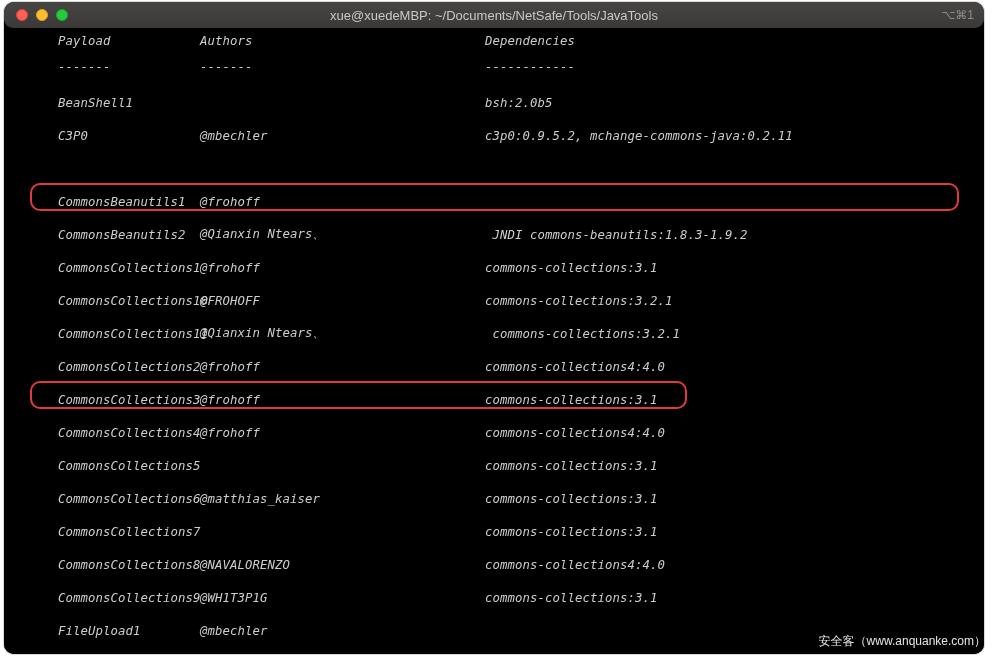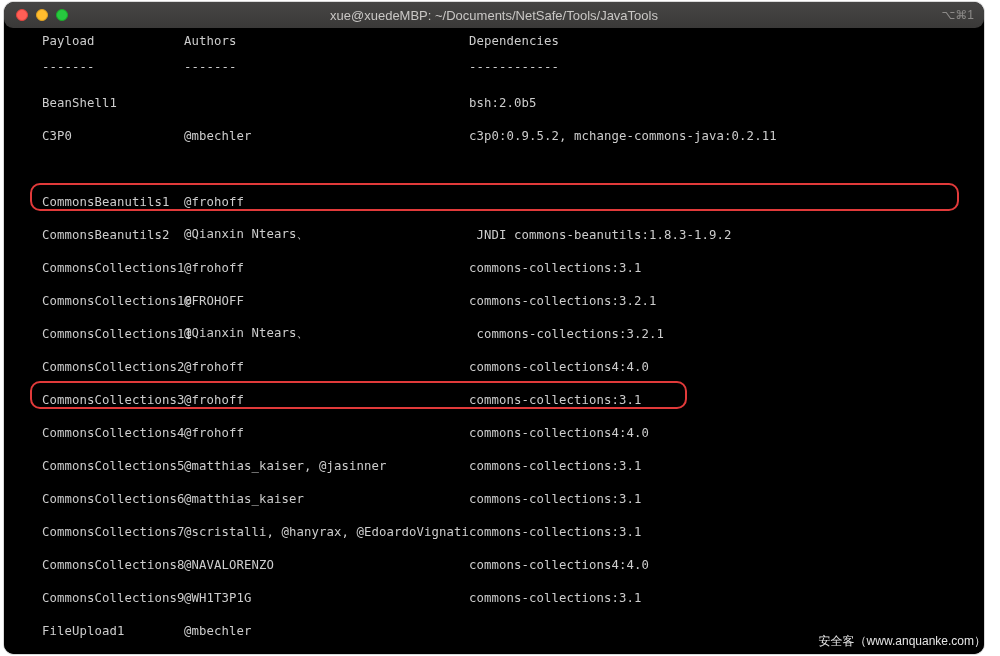--- a/index.html
+++ b/index.html
@@ -64,24 +64,25 @@
       position: relative;
       width: 100%;
       height: calc(100% - 26px);
       background: #000;
       color: #cdcdcd;
       font-size: 12.3px;
       letter-spacing: 0.1px;
     }
     .line {
       position: absolute;
-      left: 0; right: 0;
+      left: 16px; right: 0;
       display: flex;
       height: 33px;
       align-items: center;
+      font-style: italic;
     }
     .c-pay { position: absolute; left: 38px; white-space: pre; }
     .c-auth { position: absolute; left: 180px; white-space: pre; }
     .c-dep { position: absolute; left: 465px; white-space: pre; }
     .highlight {
       position: absolute;
       border: 2.5px solid #e13a3a;
       border-radius: 10px;
       pointer-events: none;
     }
@@ -167,31 +168,29 @@
       <span class="c-auth">@frohoff</span>
       <span class="c-dep">commons-collections:3.1</span>
     </div>
     <div class="line" style="top:388px">
       <span class="c-pay">CommonsCollections4</span>
       <span class="c-auth">@frohoff</span>
       <span class="c-dep">commons-collections4:4.0</span>
     </div>
     <div class="line" style="top:421px">
       <span class="c-pay">CommonsCollections5</span>
-      <span class="c-auth">@matthias_kaiser, @jasinner</span>
       <span class="c-dep">commons-collections:3.1</span>
     </div>
     <div class="line" style="top:454px">
       <span class="c-pay">CommonsCollections6</span>
       <span class="c-auth">@matthias_kaiser</span>
       <span class="c-dep">commons-collections:3.1</span>
     </div>
     <div class="line" style="top:487px">
       <span class="c-pay">CommonsCollections7</span>
-      <span class="c-auth">@scristalli, @hanyrax, @EdoardoVignati</span>
       <span class="c-dep">commons-collections:3.1</span>
     </div>
     <div class="line" style="top:520px">
       <span class="c-pay">CommonsCollections8</span>
       <span class="c-auth">@NAVALORENZO</span>
       <span class="c-dep">commons-collections4:4.0</span>
     </div>
     <div class="line" style="top:553px">
       <span class="c-pay">CommonsCollections9</span>
       <span class="c-auth">@WH1T3P1G</span>

